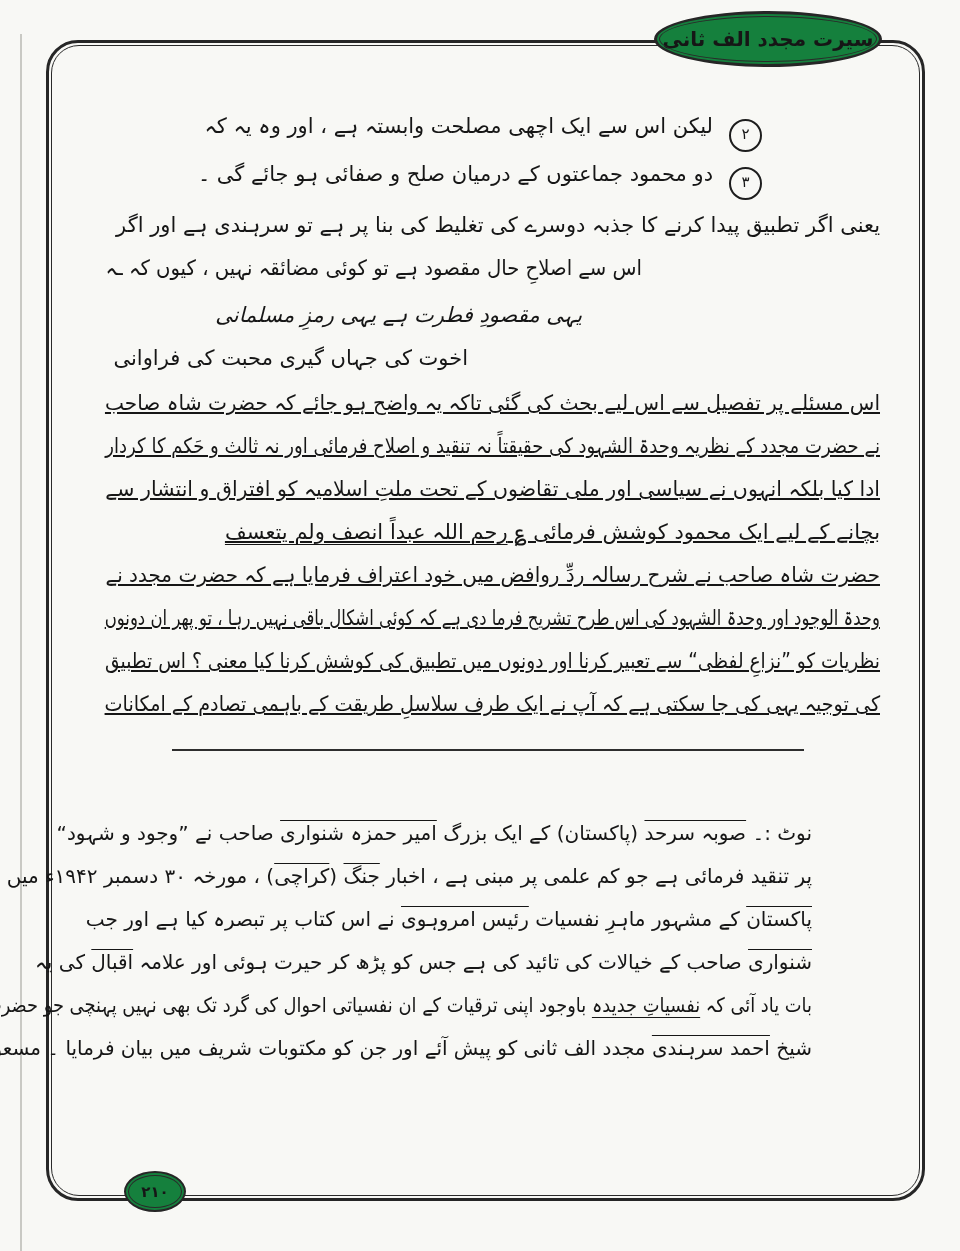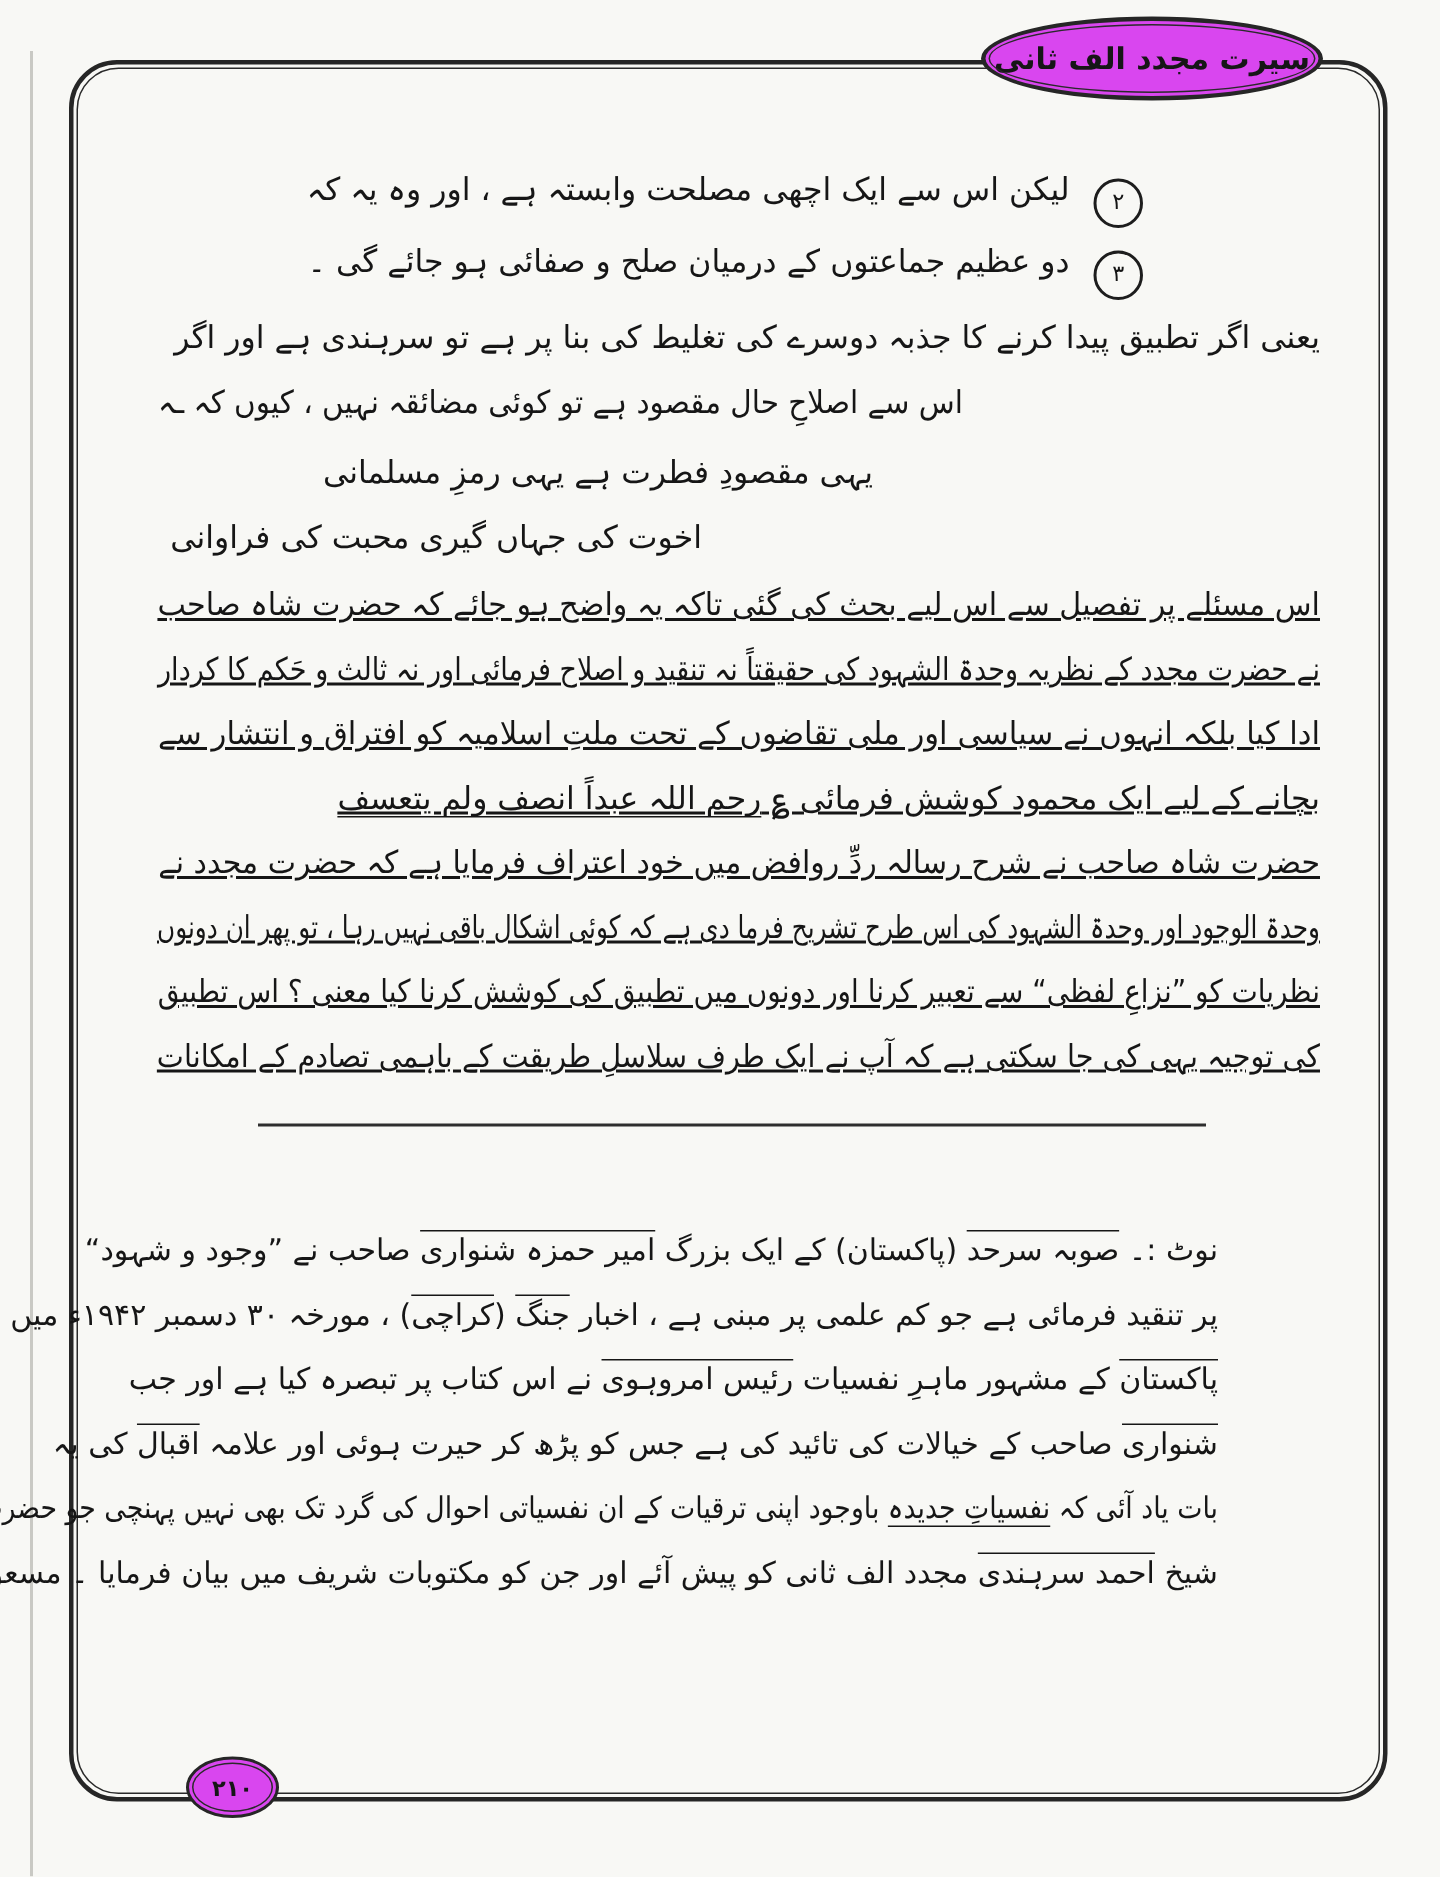--- a/index.html
+++ b/index.html
@@ -6,34 +6,34 @@
   body{
     width:960px;height:1251px;position:relative;overflow:hidden;
     background:#f8f8f5;color:#161616;
     font-family:"DejaVu Sans",sans-serif;
   }
   .scan{position:absolute;inset:0;}
   .edge-line{position:absolute;left:20px;top:34px;width:2px;height:1217px;background:#c9c9c4;}
   .frame{position:absolute;left:46px;top:40px;width:873px;height:1155px;
     border:3px solid #262626;border-radius:32px;background:transparent;}
   .frame::after{content:"";position:absolute;inset:2px;border:1px solid #2a2a2a;border-radius:28px;}
-  .cartouche{position:absolute;background:#d946ef;border:3px solid #262626;border-radius:50%;
+  .cartouche{position:absolute;background:#15803d;border:3px solid #262626;border-radius:50%;
     display:flex;align-items:center;justify-content:center;z-index:3;}
   .cartouche::after{content:"";position:absolute;inset:2px;border:1px solid #2a2a2a;border-radius:50%;}
   .title-cartouche{left:654px;top:11px;width:222px;height:50px;font-size:20px;font-weight:bold;direction:rtl;}
   .page-cartouche{left:124px;top:1171px;width:58px;height:37px;font-size:15px;font-weight:bold;border-width:2px;}
   .content{position:absolute;left:105px;top:102px;width:775px;direction:rtl;text-align:right;font-size:21px;}
   .item-row{white-space:nowrap;height:48px;line-height:48px;padding-right:118px;}
   .num-circle{display:inline-block;width:29px;height:29px;border:2px solid #1d1d1d;border-radius:50%;
     text-align:center;line-height:27px;font-size:15px;margin-left:16px;vertical-align:-6px;background:#f8f8f5;}
   .tline{white-space:nowrap;height:43px;line-height:43px;}
   .para1{margin-top:6px;}
   .para1 .tline:nth-child(2){margin-right:238px;}
   .verse{margin-top:4px;}
-  .verse .tline:nth-child(1){margin-right:298px;}
+  .verse .tline:nth-child(1){margin-right:298px;font-style:italic;}
   .verse .tline:nth-child(2){margin-right:412px;}
   .para2{margin-top:2px;text-decoration:underline;}
   .u{text-decoration:underline;text-underline-offset:5px;text-decoration-thickness:1px;}
   .o{text-decoration:overline;text-decoration-thickness:1px;}
   .divider{position:absolute;left:172px;top:749px;width:632px;height:2px;background:#2e2e2e;}
   .footnote{position:absolute;left:150px;top:812px;width:662px;direction:rtl;text-align:right;font-size:20px;}
   .footnote .tline{height:43px;line-height:43px;}
 </style>
 </head>
 <body>
@@ -48,21 +48,21 @@
     <span>سیرت مجدد الف ثانی</span>
   </div>
 
   <div class="content">
 
     <div class="item-row">
       <span class="num-circle">۲</span><span class="item-text">لیکن اس سے ایک اچھی مصلحت وابستہ ہے ، اور وہ یہ کہ</span>
     </div>
 
     <div class="item-row">
-      <span class="num-circle">۳</span><span class="item-text">دو عظیم جماعتوں کے درمیان صلح و صفائی ہو جائے گی ۔</span>
+      <span class="num-circle">۳</span><span class="item-text">دو محمود جماعتوں کے درمیان صلح و صفائی ہو جائے گی ۔</span>
     </div>
 
     <div class="lines para1 fit">
         <div class="tline"><span>یعنی اگر تطبیق پیدا کرنے کا جذبہ دوسرے کی تغلیط کی بنا پر ہے تو سرہندی ہے اور اگر</span></div>
         <div class="tline" style="transform: scaleX(0.93554); transform-origin: 100% 50%;"><span>اس سے اصلاحِ حال مقصود ہے تو کوئی مضائقہ نہیں ، کیوں کہ ـہ</span></div>
       </div>
 
     <div class="lines verse">
         <div class="tline"><span>یہی مقصودِ فطرت ہے یہی رمزِ مسلمانی</span></div>
         <div class="tline"><span>اخوت کی جہاں گیری محبت کی فراوانی</span></div>

